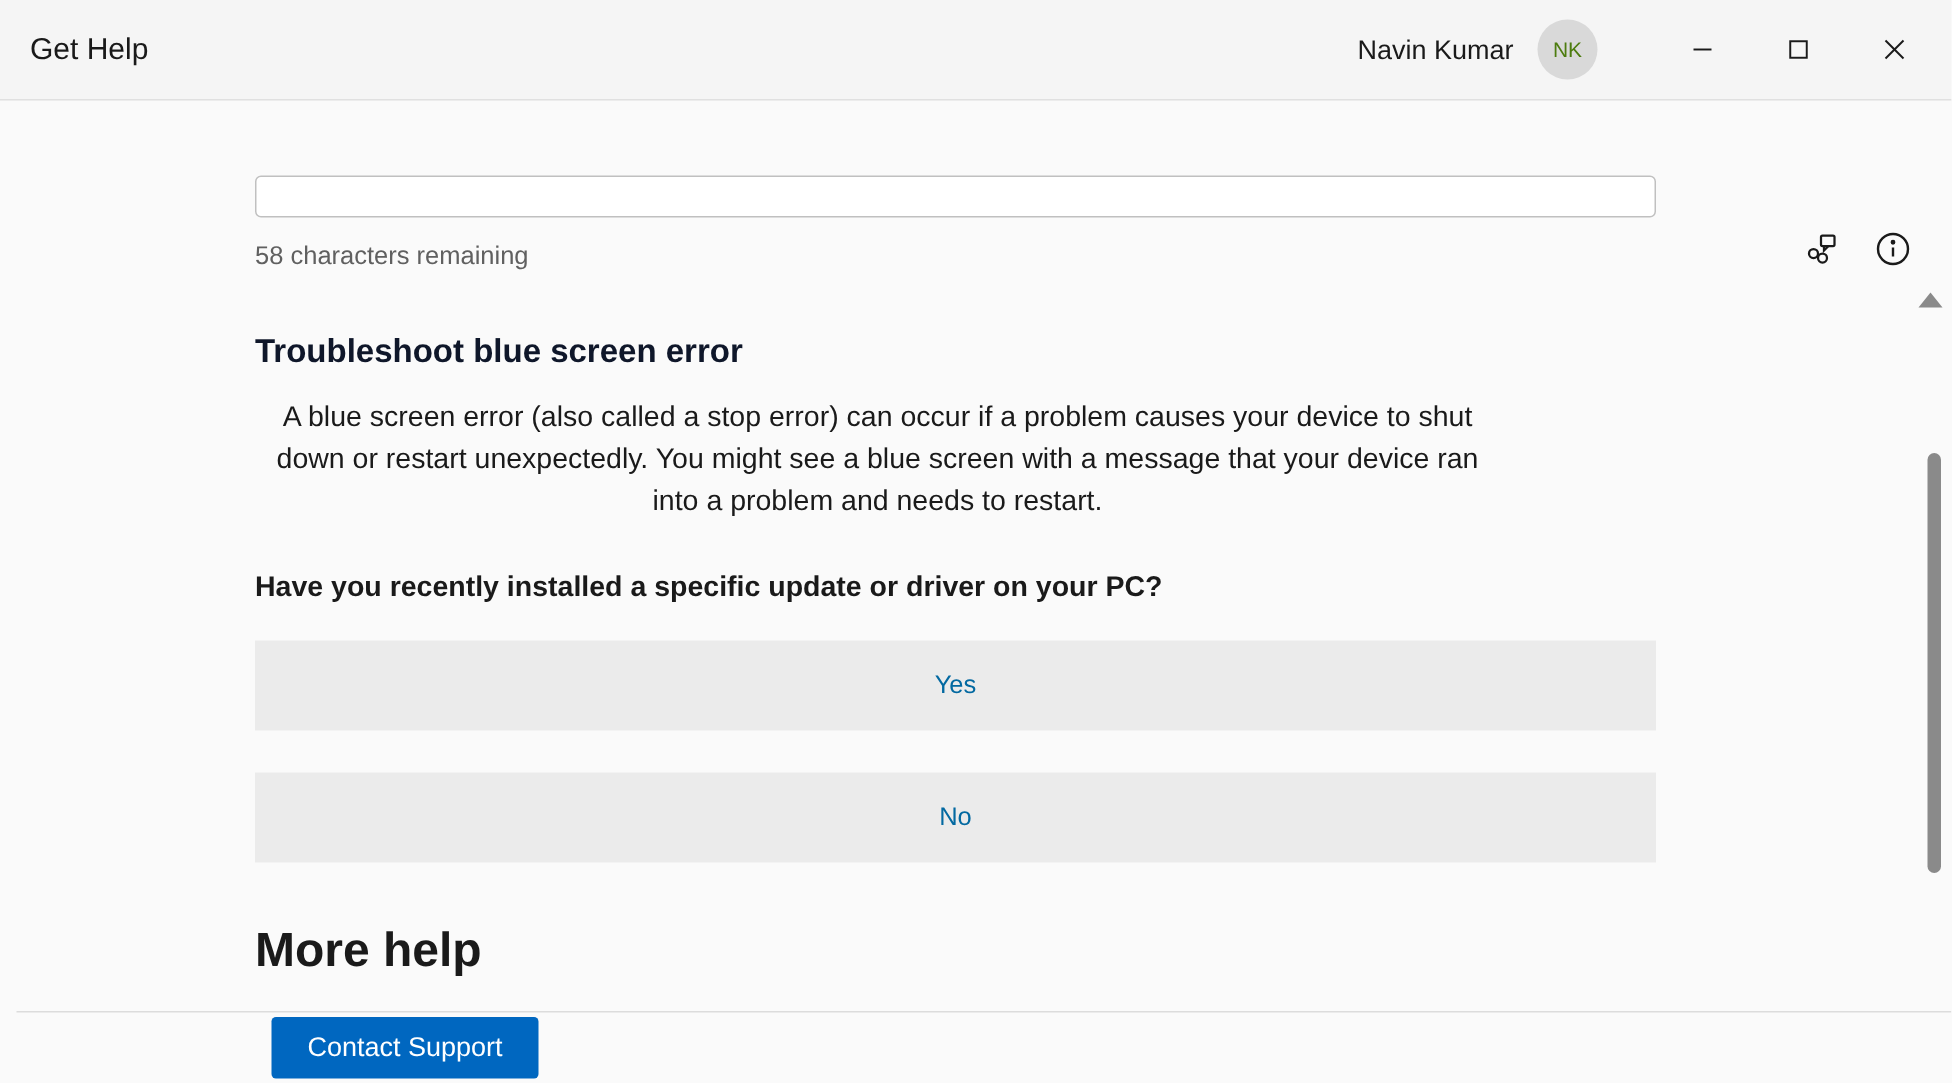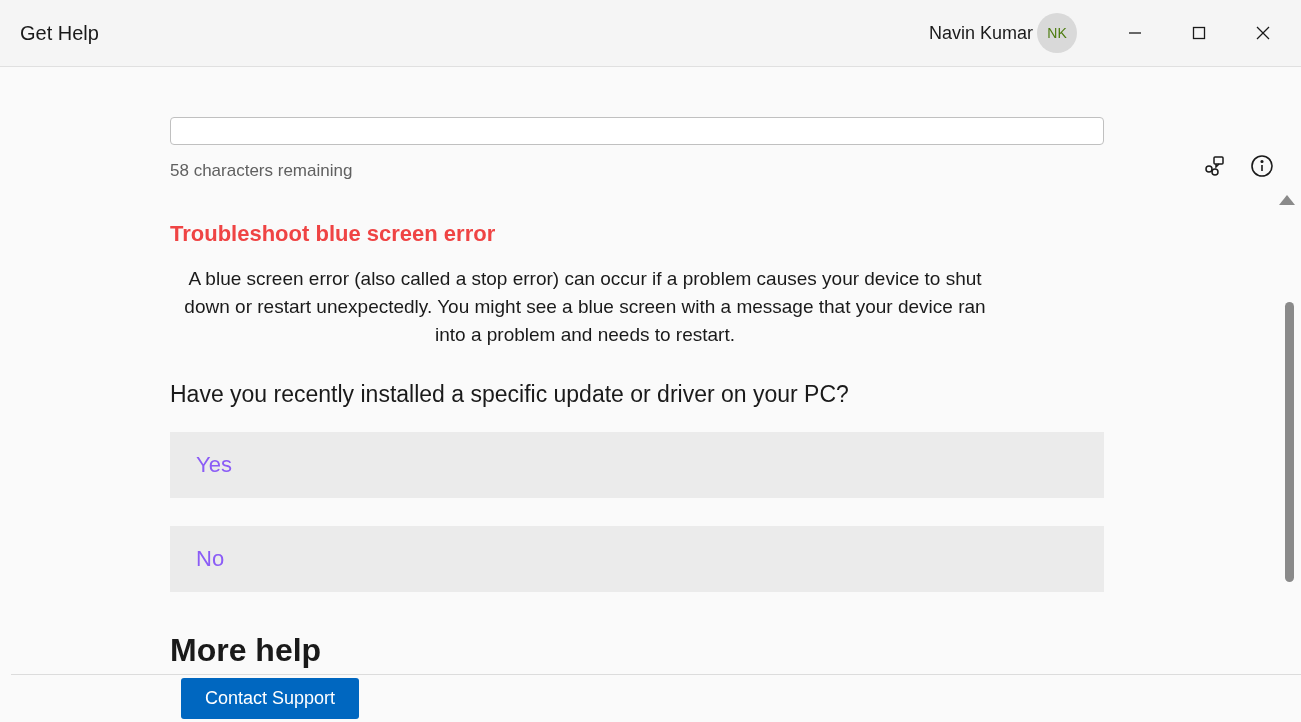--- a/index.html
+++ b/index.html
@@ -25,20 +25,21 @@
       padding: 0 20px 0 20px;
     }
     .app-title {
       font-size: 20px;
       color: #1a1a1a;
       font-weight: 400;
     }
     .titlebar-right {
       display: flex;
       align-items: center;
+      gap: 12px;
     }
     .user-name {
       font-size: 18px;
       color: #1a1a1a;
       margin-right: 4px;
     }
     .avatar {
       width: 40px;
       height: 40px;
       border-radius: 50%;
@@ -100,46 +101,46 @@
     }
     .char-remaining {
       color: #606060;
       font-size: 17px;
       margin-top: 16px;
       margin-bottom: 40px;
     }
     .section-title {
       font-size: 22px;
       font-weight: 600;
-      color: #ef4444;
+      color: #0f172a;
       margin-bottom: 18px;
     }
     .section-desc {
       font-size: 19px;
       color: #1a1a1a;
       line-height: 1.48;
       margin-bottom: 32px;
       max-width: 830px;
       text-align: center;
     }
     .question {
-      font-size: 23px;
-      font-weight: 400;
+      font-size: 19px;
+      font-weight: 700;
       color: #1a1a1a;
       margin-bottom: 24px;
     }
     .option-btn {
       display: block;
       width: 100%;
       background: #ebebeb;
       border: none;
-      text-align: left;
+      text-align: center;
       padding: 20px 26px;
-      font-size: 22px;
-      color: #8b5cf6;
+      font-size: 17px;
+      color: #0369a1;
       cursor: pointer;
       margin-bottom: 28px;
       font-family: inherit;
     }
     .more-help {
       font-size: 32px;
       font-weight: 700;
       color: #1a1a1a;
       margin-top: 40px;
     }

